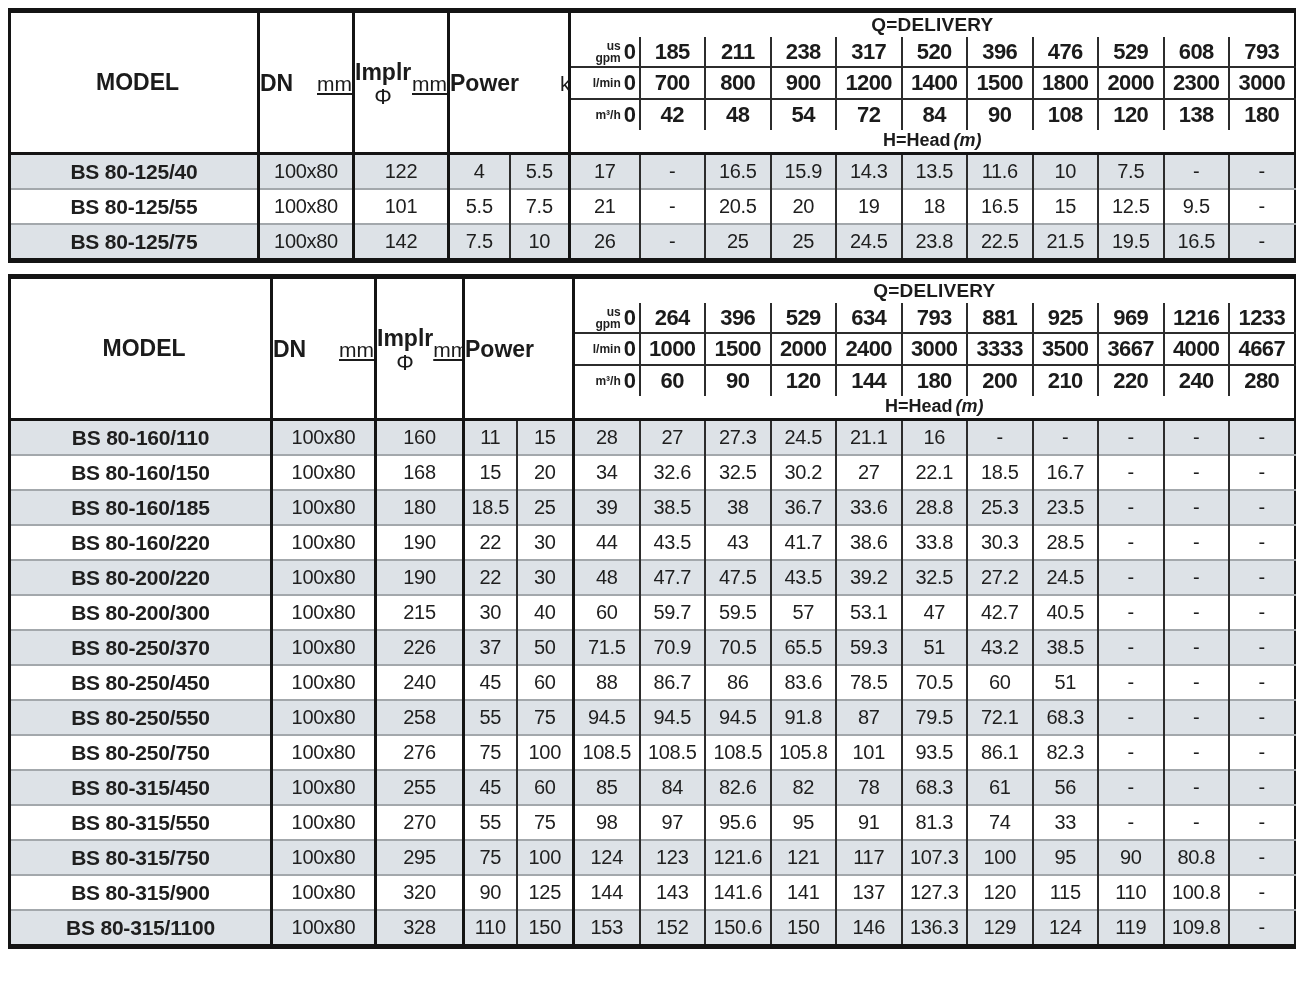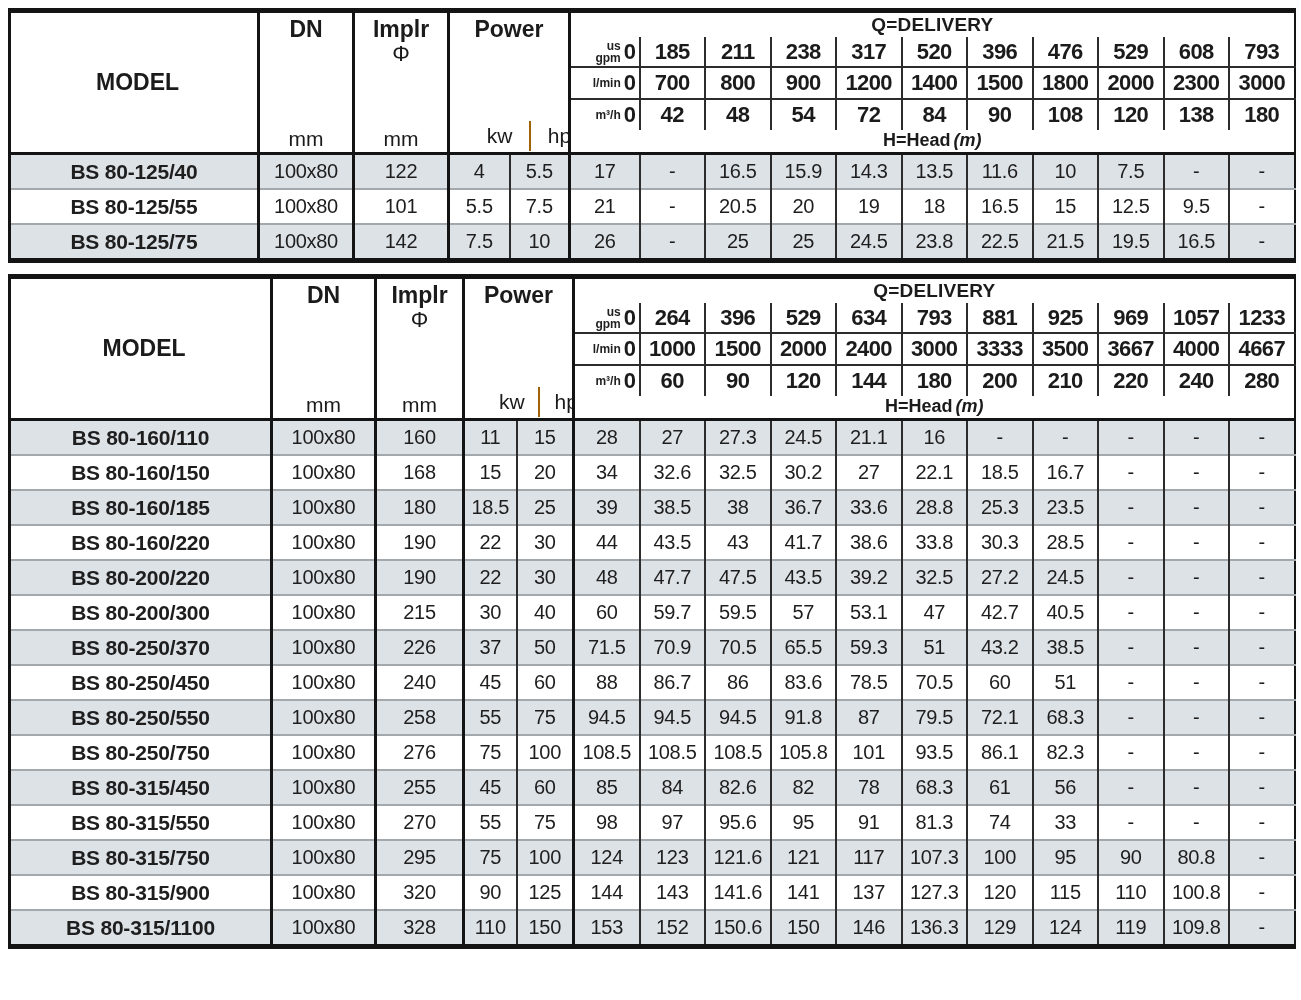--- a/index.html
+++ b/index.html
@@ -37,25 +37,25 @@
   .r-lmin th{height:29px;}
   .r-m3h th{height:30px;}
   .r-head th{height:22px;}
   .r-gpm .dval,.r-gpm .ucell-th,
   .r-lmin .dval,.r-lmin .ucell-th{border-bottom:2px solid #2c2c2c;}
   .qdel-cell{font-size:19px;letter-spacing:0.2px;}
   .dval{font-size:22px;letter-spacing:-0.6px;}
   .head-cell{font-size:18px;}
   .head-cell .unit-m{font-style:italic;margin-left:3px;}
 
-  .head-fill{height:134px;display:flex;flex-direction:column;justify-content:space-between;align-items:center;padding:4px 0 1px 0;text-align:center;}
+  .head-fill{height:134px;display:flex;flex-direction:row;justify-content:space-between;align-items:center;padding:4px 0 1px 0;text-align:center;}
   .head-center{height:134px;display:flex;align-items:center;justify-content:center;margin-left:7px;}
   .lbl-big{font-size:23px;line-height:1.1;}
   .lbl-phi{font-size:22px;font-weight:normal;line-height:1.05;}
-  .lbl-unit{font-size:21px;font-weight:normal;line-height:1.2;}
+  .lbl-unit{font-size:21px;font-weight:normal;line-height:1.2;text-decoration:underline;}
   .kwhp{display:flex;width:100%;align-items:flex-end;margin-left:41px;}
   .kwhp .half{flex:1;font-size:21px;font-weight:normal;line-height:30px;}
   .kwhp .half+.half{border-left:2px solid #a16207;}
 
   .ucell{display:flex;align-items:center;justify-content:flex-end;gap:3px;padding-right:3px;height:100%;}
   .ulabel{font-size:12px;font-weight:bold;line-height:1;text-align:right;color:#1f1f1f;}
   .ulabel .ustack{display:block;}
   .uzero{font-size:22px;font-weight:bold;letter-spacing:-0.5px;}
 
   
@@ -304,21 +304,21 @@
               </div>
             </th>
             <th class="dval b-thin">264</th>
             <th class="dval b-thin">396</th>
             <th class="dval b-thin">529</th>
             <th class="dval b-thin">634</th>
             <th class="dval b-thin">793</th>
             <th class="dval b-thin">881</th>
             <th class="dval b-thin">925</th>
             <th class="dval b-thin">969</th>
-            <th class="dval b-thin">1057</th>
+            <th class="dval b-thin">1216</th>
             <th class="dval b-none">1233</th>
           </tr>
           <tr class="r-lmin">
             <th class="ucell-th b-thin">
               <div class="ucell">
                 <span class="ulabel">l/min</span>
                 <span class="uzero">0</span>
               </div>
             </th>
             <th class="dval b-thin">1000</th>

